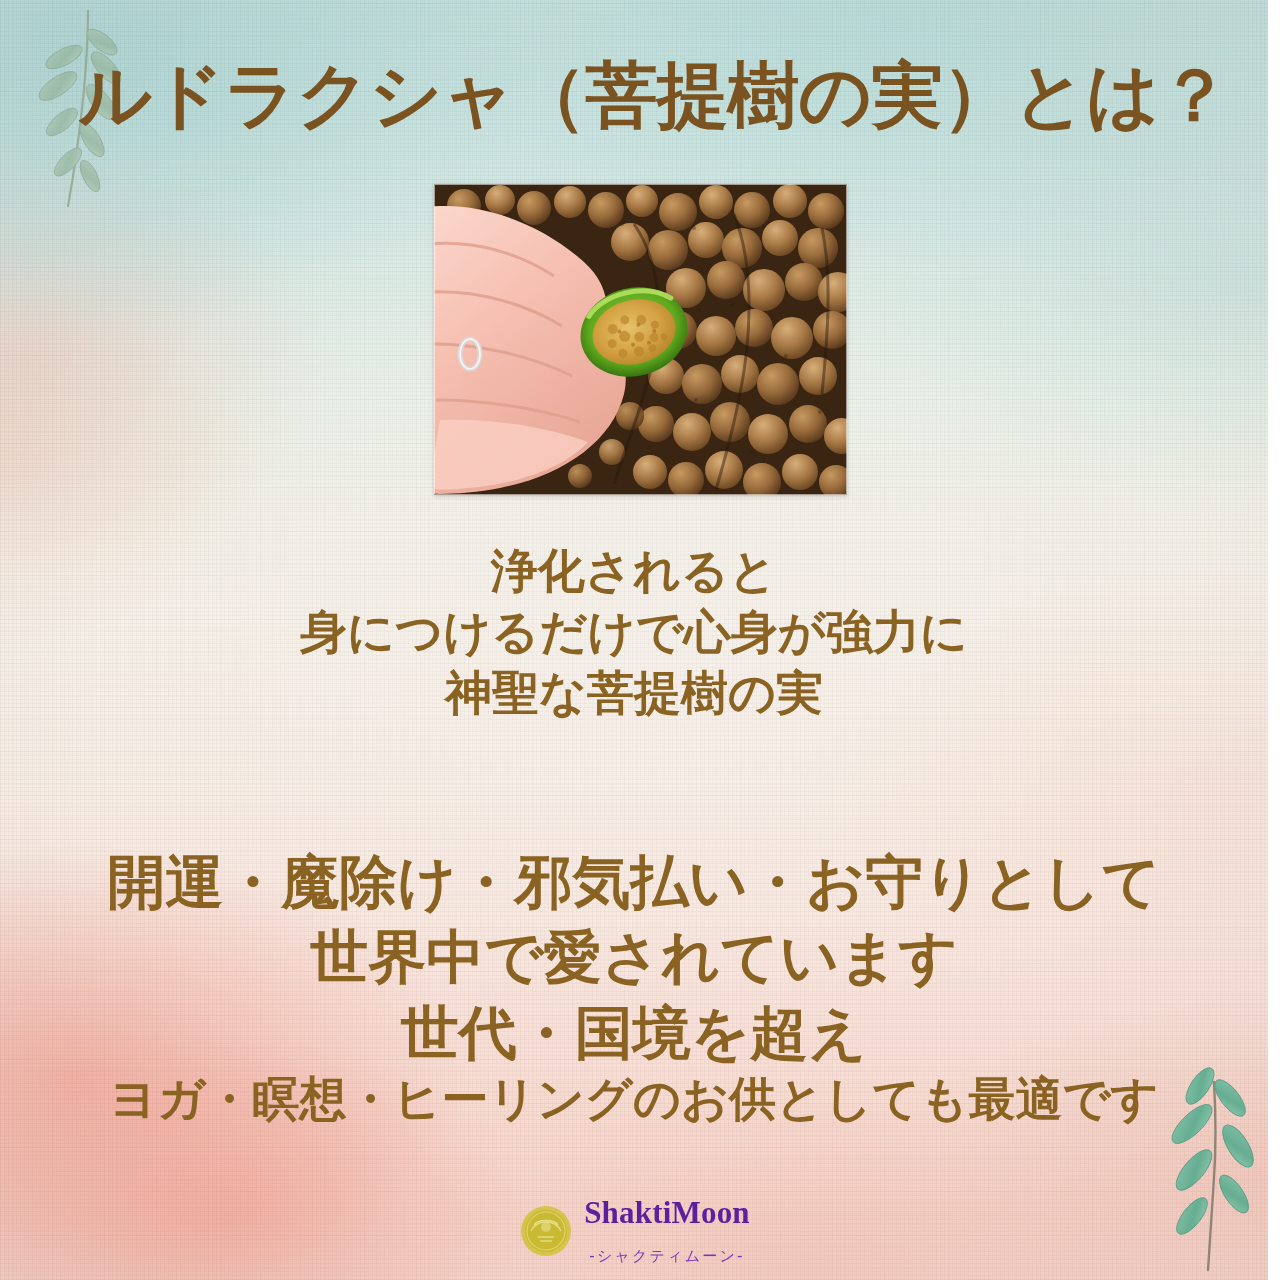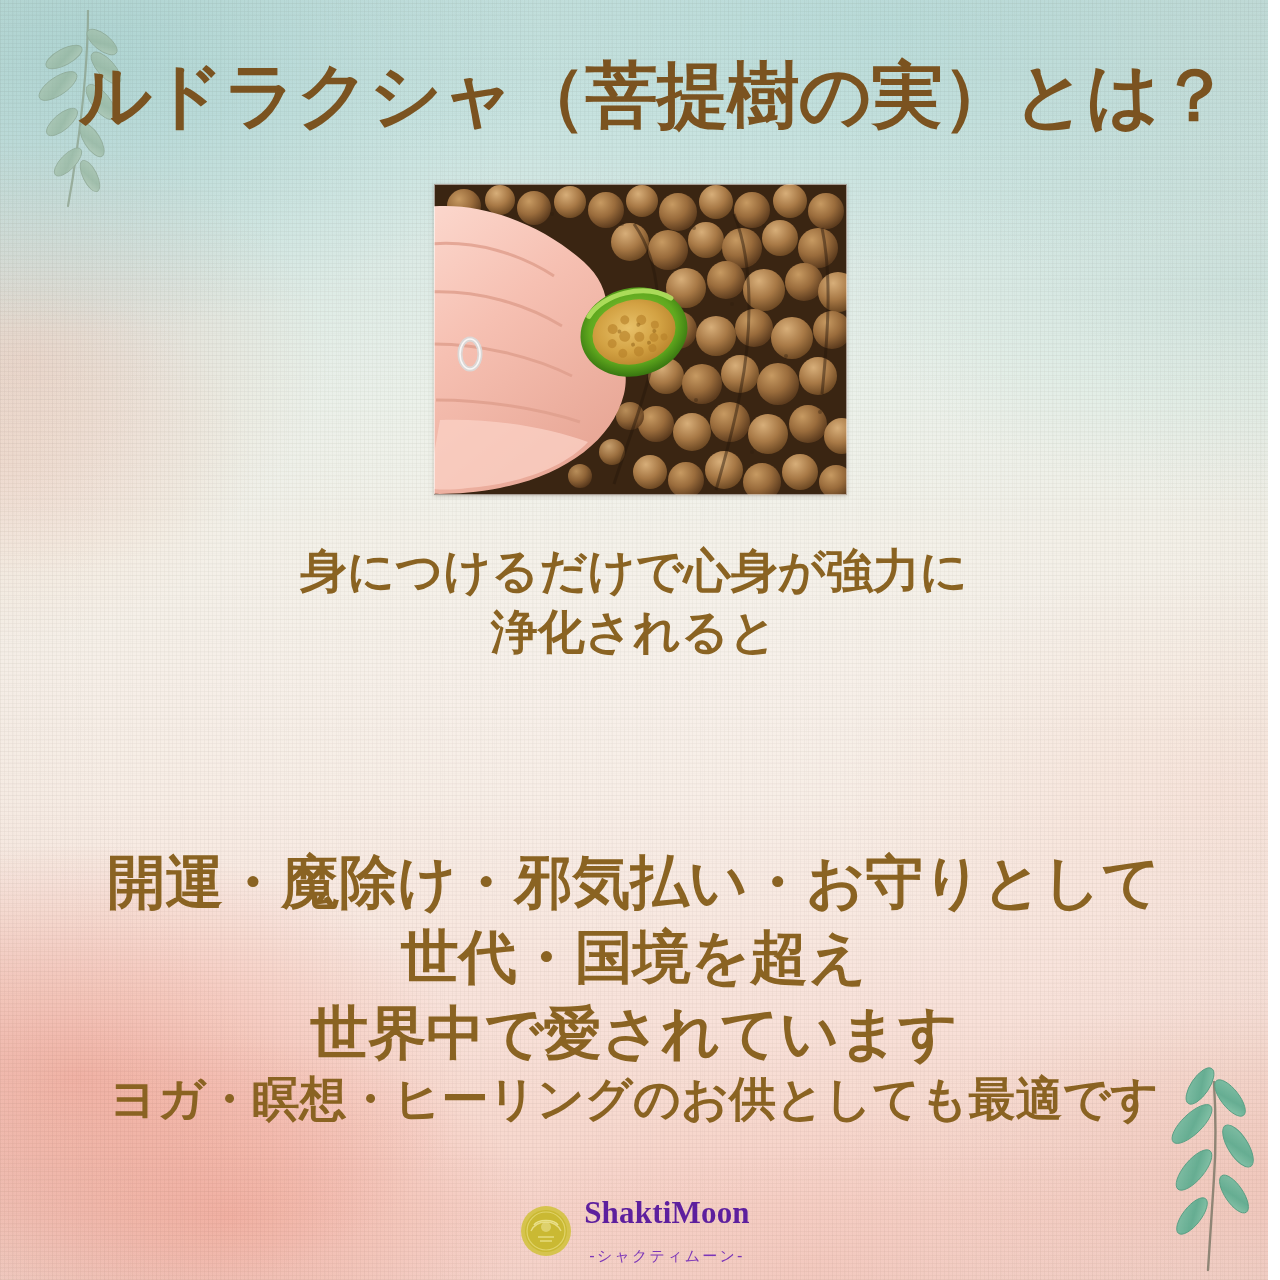--- a/index.html
+++ b/index.html
@@ -391,28 +391,29 @@
           </g>
 
           <path d="M-40 -26 C-22 -44 22 -46 44 -24" stroke="#b9e564" stroke-width="5" fill="none" opacity="0.85" stroke-linecap="round"></path>
         </g>
       </g>
       <rect x="0.5" y="0.5" width="412" height="310" fill="none" stroke="#ffffff" stroke-width="1" opacity="0.55"></rect>
     </svg>
   </div>
 
   <div class="body-text block-1">
+    <span class="line">浄化されると</span>
     <span class="line">身につけるだけで心身が強力に</span>
-    <span class="line">浄化されると</span>
+    <span class="line">神聖な菩提樹の実</span>
   </div>
 
   <div class="body-text block-2">
     <span class="line">開運・魔除け・邪気払い・お守りとして</span>
+    <span class="line">世界中で愛されています</span>
     <span class="line">世代・国境を超え</span>
-    <span class="line">世界中で愛されています</span>
   </div>
 
   <div class="body-text block-3">
     <span class="line">ヨガ・瞑想・ヒーリングのお供としても最適です</span>
   </div>
 
   <div class="leaf-br">
     <svg viewBox="0 0 124 215" xmlns="http://www.w3.org/2000/svg">
       <defs>
         <linearGradient id="lfB" x1="0" y1="0" x2="1" y2="1">

